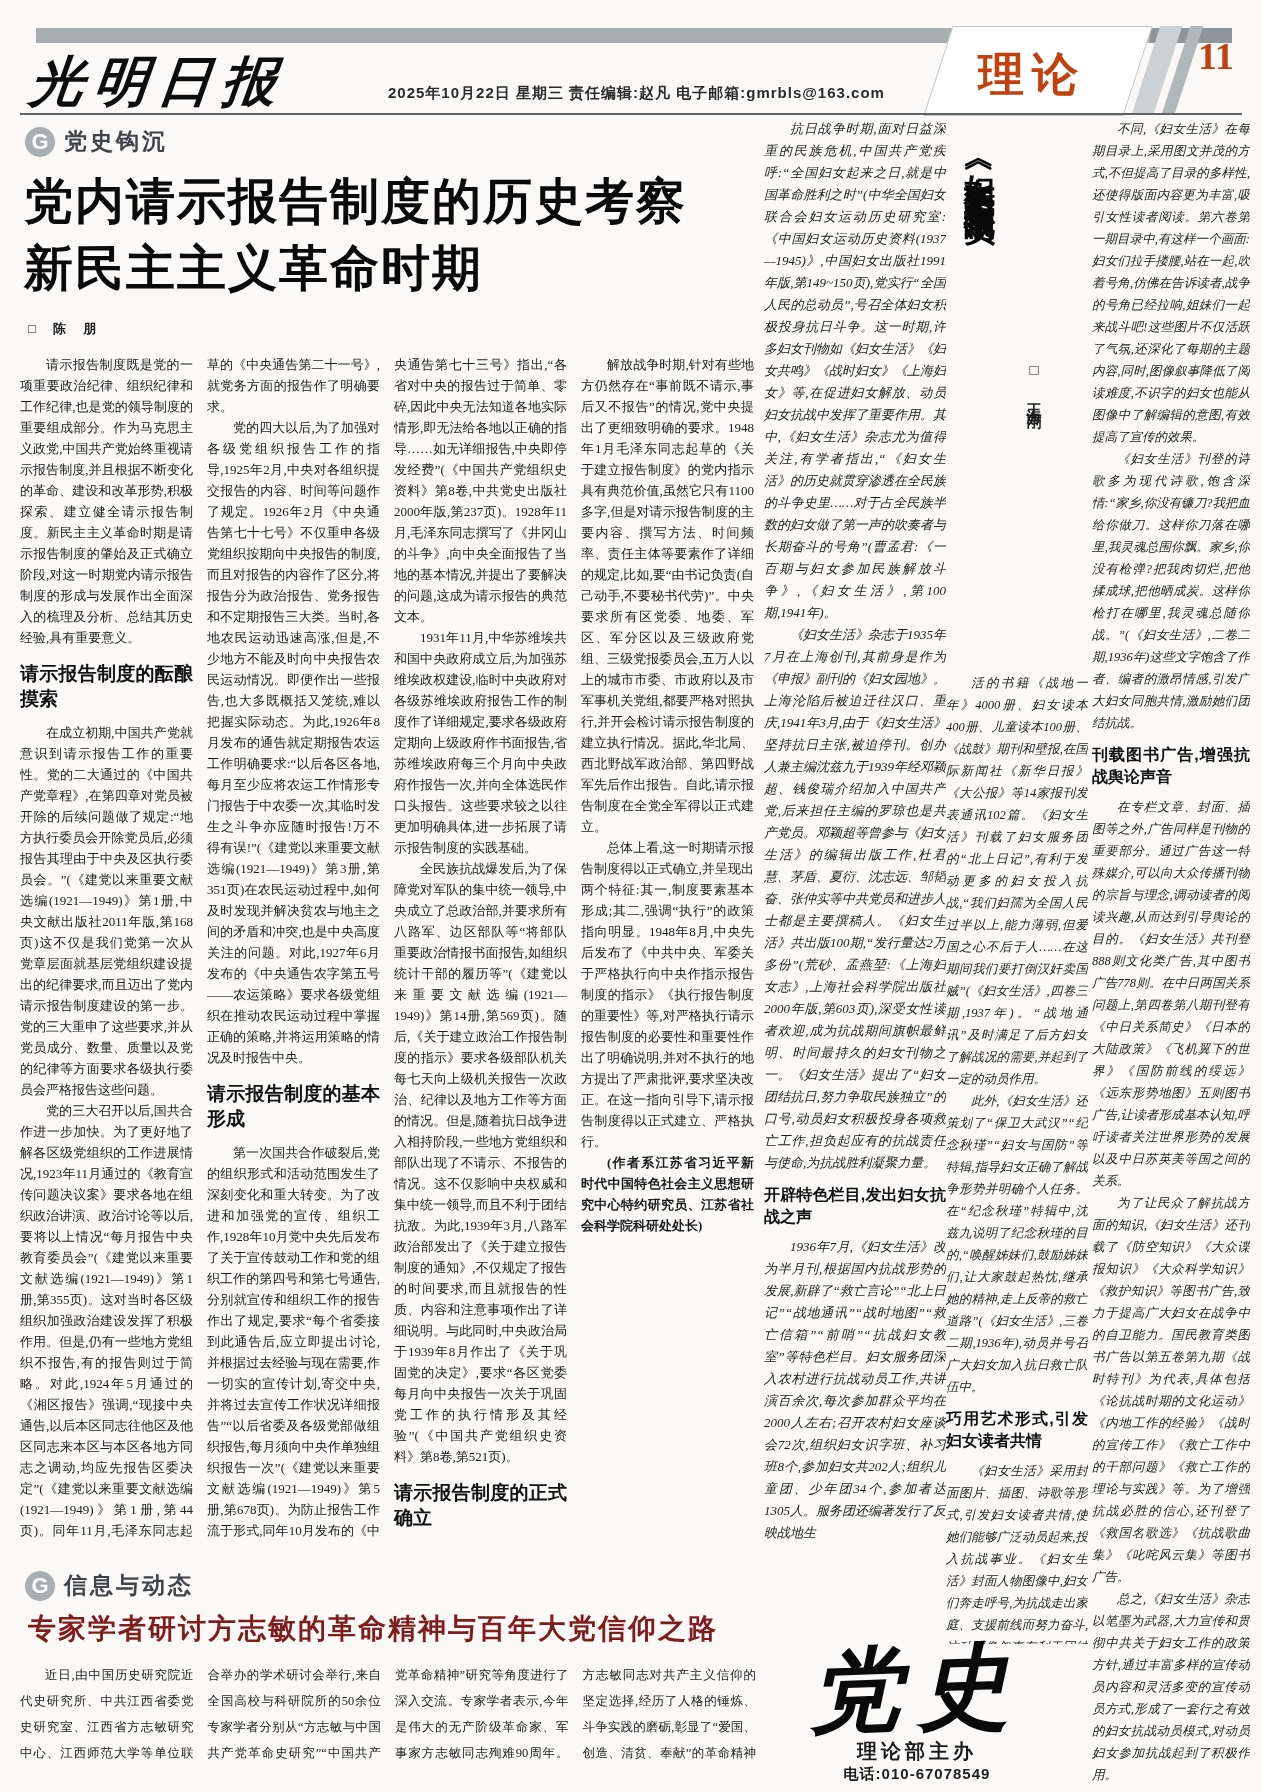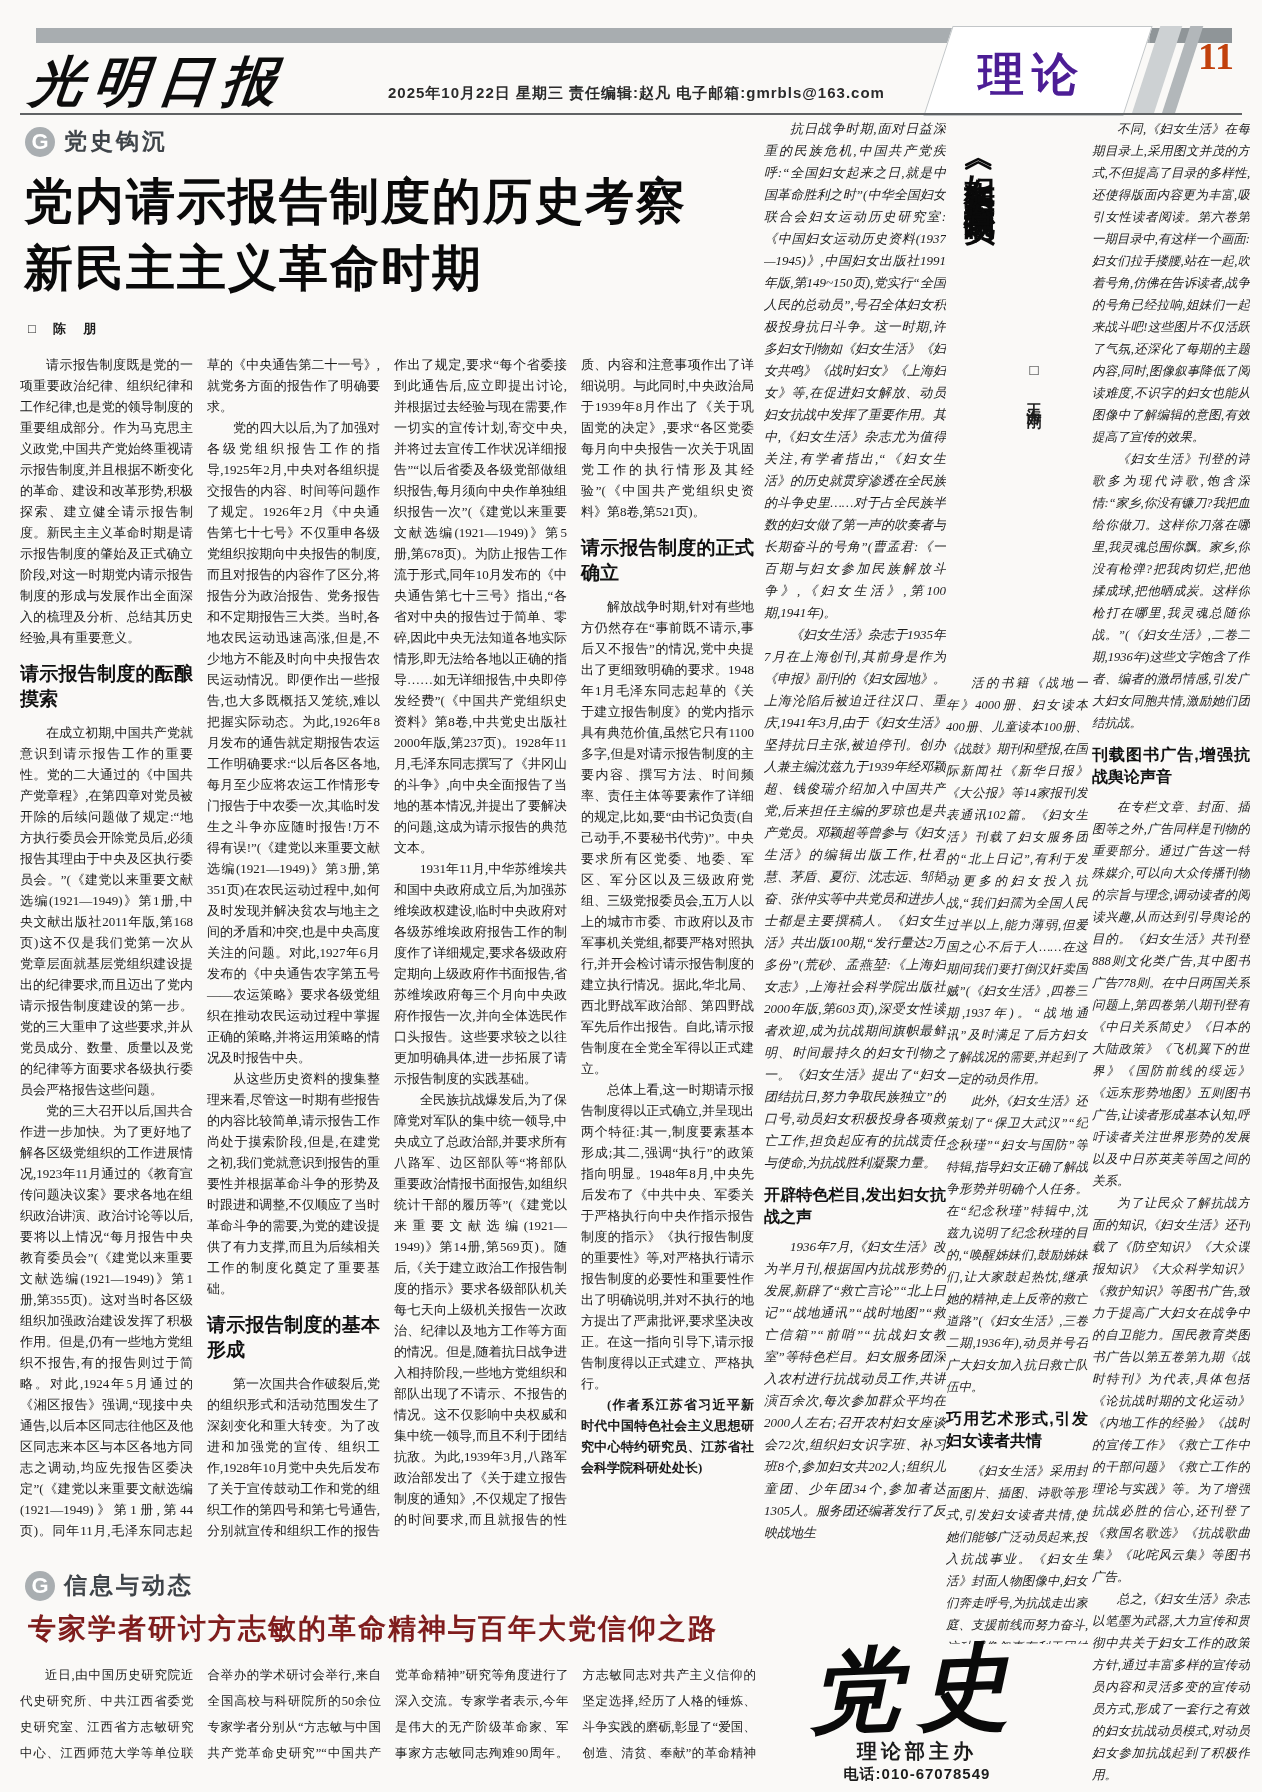--- a/index.html
+++ b/index.html
@@ -11,21 +11,21 @@
   
   .mast-bar{position:absolute;left:36px;top:28px;width:1120px;height:15px;background:#a8adb0;}
   .mast-bar-dark{position:absolute;left:1150px;top:28px;width:82px;height:15px;background:#8f9598;}
   .paper-logo{position:absolute;left:30px;top:46px;font-size:54px;font-weight:bold;font-style:italic;
     letter-spacing:10px;transform:skewX(-6deg);color:#0d0d0d;white-space:nowrap;}
   .dateline{position:absolute;left:388px;top:84px;font-size:15px;font-weight:bold;color:#2b2b2b;
     font-family:"Liberation Sans","DejaVu Sans",sans-serif;letter-spacing:1px;white-space:nowrap;}
   .mast-rule{position:absolute;left:20px;top:113px;width:1222px;height:0;border-top:2px solid #606365;}
   .section-box{position:absolute;left:938px;top:26px;width:198px;height:88px;background:#fff;
     border:1px solid #c2c6c8;transform:skewX(-18deg);}
-  .section-title{position:absolute;left:978px;top:44px;font-size:46px;font-weight:bold;color:#4c1d95;
+  .section-title{position:absolute;left:978px;top:44px;font-size:46px;font-weight:bold;color:#c2410c;
     letter-spacing:8px;font-family:Liberation Sans, sans-serif;}
   .stripe1{position:absolute;left:1146px;top:26px;width:22px;height:88px;background:#cdd1d3;transform:skewX(-18deg);}
   .stripe2{position:absolute;left:1176px;top:26px;width:13px;height:88px;background:#b2b7ba;transform:skewX(-18deg);}
   .page-num{position:absolute;left:1198px;top:34px;font-size:38px;font-weight:bold;color:#c2410c;
     font-family:Liberation Serif, serif;}
   
   .col-label{position:absolute;display:flex;align-items:center;gap:9px;}
   .g-circle{width:30px;height:30px;border-radius:50%;background:#a9aeb1;color:#fff;
     font-family:"Liberation Sans",sans-serif;font-weight:bold;font-size:22px;line-height:30px;text-align:center;}
   .col-label-text{font-family:"Liberation Sans","DejaVu Sans",sans-serif;font-weight:bold;font-size:23px;
@@ -86,21 +86,20 @@
   <div>党内请示报告制度的历史考察</div>
   <div>新民主主义革命时期</div>
 </div>
 <div class="main-byline">□ 陈  朋</div>
 <div class="main-body">
     <p class="para">请示报告制度既是党的一项重要政治纪律、组织纪律和工作纪律,也是党的领导制度的重要组成部分。作为马克思主义政党,中国共产党始终重视请示报告制度,并且根据不断变化的革命、建设和改革形势,积极探索、建立健全请示报告制度。新民主主义革命时期是请示报告制度的肇始及正式确立阶段,对这一时期党内请示报告制度的形成与发展作出全面深入的梳理及分析、总结其历史经验,具有重要意义。</p>
     <h3 class="subhead">请示报告制度的酝酿摸索</h3>
     <p class="para">在成立初期,中国共产党就意识到请示报告工作的重要性。党的二大通过的《中国共产党章程》,在第四章对党员被开除的后续问题做了规定:“地方执行委员会开除党员后,必须报告其理由于中央及区执行委员会。”(《建党以来重要文献选编(1921—1949)》第1册,中央文献出版社2011年版,第168页)这不仅是我们党第一次从党章层面就基层党组织建设提出的纪律要求,而且迈出了党内请示报告制度建设的第一步。党的三大重申了这些要求,并从党员成分、数量、质量以及党的纪律等方面要求各级执行委员会严格报告这些问题。</p>
     <p class="para">党的三大召开以后,国共合作进一步加快。为了更好地了解各区级党组织的工作进展情况,1923年11月通过的《教育宣传问题决议案》要求各地在组织政治讲演、政治讨论等以后,要将以上情况“每月报告中央教育委员会”(《建党以来重要文献选编(1921—1949)》第1册,第355页)。这对当时各区级组织加强政治建设发挥了积极作用。但是,仍有一些地方党组织不报告,有的报告则过于简略。对此,1924年5月通过的《湘区报告》强调,“现接中央通告,以后本区同志往他区及他区同志来本区与本区各地方同志之调动,均应先报告区委决定”(《建党以来重要文献选编(1921—1949)》第1册,第44页)。同年11月,毛泽东同志起草的《中央通告第二十一号》,就党务方面的报告作了明确要求。</p>
     <p class="para">党的四大以后,为了加强对各级党组织报告工作的指导,1925年2月,中央对各组织提交报告的内容、时间等问题作了规定。1926年2月《中央通告第七十七号》不仅重申各级党组织按期向中央报告的制度,而且对报告的内容作了区分,将报告分为政治报告、党务报告和不定期报告三大类。当时,各地农民运动迅速高涨,但是,不少地方不能及时向中央报告农民运动情况。即便作出一些报告,也大多既概括又笼统,难以把握实际动态。为此,1926年8月发布的通告就定期报告农运工作明确要求:“以后各区各地,每月至少应将农运工作情形专门报告于中农委一次,其临时发生之斗争亦应随时报告!万不得有误!”(《建党以来重要文献选编(1921—1949)》第3册,第351页)在农民运动过程中,如何及时发现并解决贫农与地主之间的矛盾和冲突,也是中央高度关注的问题。对此,1927年6月发布的《中央通告农字第五号——农运策略》要求各级党组织在推动农民运动过程中掌握正确的策略,并将运用策略的情况及时报告中央。</p>
-    <p class="para">从这些历史资料的搜集整理来看,尽管这一时期有些报告的内容比较简单,请示报告工作尚处于摸索阶段,但是,在建党之初,我们党就意识到报告的重要性并根据革命斗争的形势及时跟进和调整,不仅顺应了当时革命斗争的需要,为党的建设提供了有力支撑,而且为后续相关工作的制度化奠定了重要基础。</p>
     <h3 class="subhead">请示报告制度的基本形成</h3>
     <p class="para">第一次国共合作破裂后,党的组织形式和活动范围发生了深刻变化和重大转变。为了改进和加强党的宣传、组织工作,1928年10月党中央先后发布了关于宣传鼓动工作和党的组织工作的第四号和第七号通告,分别就宣传和组织工作的报告作出了规定,要求“每个省委接到此通告后,应立即提出讨论,并根据过去经验与现在需要,作一切实的宣传计划,寄交中央,并将过去宣传工作状况详细报告”“以后省委及各级党部做组织报告,每月须向中央作单独组织报告一次”(《建党以来重要文献选编(1921—1949)》第5册,第678页)。为防止报告工作流于形式,同年10月发布的《中央通告第七十三号》指出,“各省对中央的报告过于简单、零碎,因此中央无法知道各地实际情形,即无法给各地以正确的指导……如无详细报告,中央即停发经费”(《中国共产党组织史资料》第8卷,中共党史出版社2000年版,第237页)。1928年11月,毛泽东同志撰写了《井冈山的斗争》,向中央全面报告了当地的基本情况,并提出了要解决的问题,这成为请示报告的典范文本。</p>
     <p class="para">1931年11月,中华苏维埃共和国中央政府成立后,为加强苏维埃政权建设,临时中央政府对各级苏维埃政府报告工作的制度作了详细规定,要求各级政府定期向上级政府作书面报告,省苏维埃政府每三个月向中央政府作报告一次,并向全体选民作口头报告。这些要求较之以往更加明确具体,进一步拓展了请示报告制度的实践基础。</p>
     <p class="para">全民族抗战爆发后,为了保障党对军队的集中统一领导,中央成立了总政治部,并要求所有八路军、边区部队等“将部队重要政治情报书面报告,如组织统计干部的履历等”(《建党以来重要文献选编(1921—1949)》第14册,第569页)。随后,《关于建立政治工作报告制度的指示》要求各级部队机关每七天向上级机关报告一次政治、纪律以及地方工作等方面的情况。但是,随着抗日战争进入相持阶段,一些地方党组织和部队出现了不请示、不报告的情况。这不仅影响中央权威和集中统一领导,而且不利于团结抗敌。为此,1939年3月,八路军政治部发出了《关于建立报告制度的通知》,不仅规定了报告的时间要求,而且就报告的性质、内容和注意事项作出了详细说明。与此同时,中央政治局于1939年8月作出了《关于巩固党的决定》,要求“各区党委每月向中央报告一次关于巩固党工作的执行情形及其经验”(《中国共产党组织史资料》第8卷,第521页)。</p>
     <h3 class="subhead">请示报告制度的正式确立</h3>
     <p class="para">解放战争时期,针对有些地方仍然存在“事前既不请示,事后又不报告”的情况,党中央提出了更细致明确的要求。1948年1月毛泽东同志起草的《关于建立报告制度》的党内指示具有典范价值,虽然它只有1100多字,但是对请示报告制度的主要内容、撰写方法、时间频率、责任主体等要素作了详细的规定,比如,要“由书记负责(自己动手,不要秘书代劳)”。中央要求所有区党委、地委、军区、军分区以及三级政府党组、三级党报委员会,五万人以上的城市市委、市政府以及市军事机关党组,都要严格对照执行,并开会检讨请示报告制度的建立执行情况。据此,华北局、西北野战军政治部、第四野战军先后作出报告。自此,请示报告制度在全党全军得以正式建立。</p>
     <p class="para">总体上看,这一时期请示报告制度得以正式确立,并呈现出两个特征:其一,制度要素基本形成;其二,强调“执行”的政策指向明显。1948年8月,中央先后发布了《中共中央、军委关于严格执行向中央作指示报告制度的指示》《执行报告制度的重要性》等,对严格执行请示报告制度的必要性和重要性作出了明确说明,并对不执行的地方提出了严肃批评,要求坚决改正。在这一指向引导下,请示报告制度得以正式建立、严格执行。</p>
     <p class="para credit">(作者系江苏省习近平新时代中国特色社会主义思想研究中心特约研究员、江苏省社会科学院科研处处长)</p>
   </div>
 

